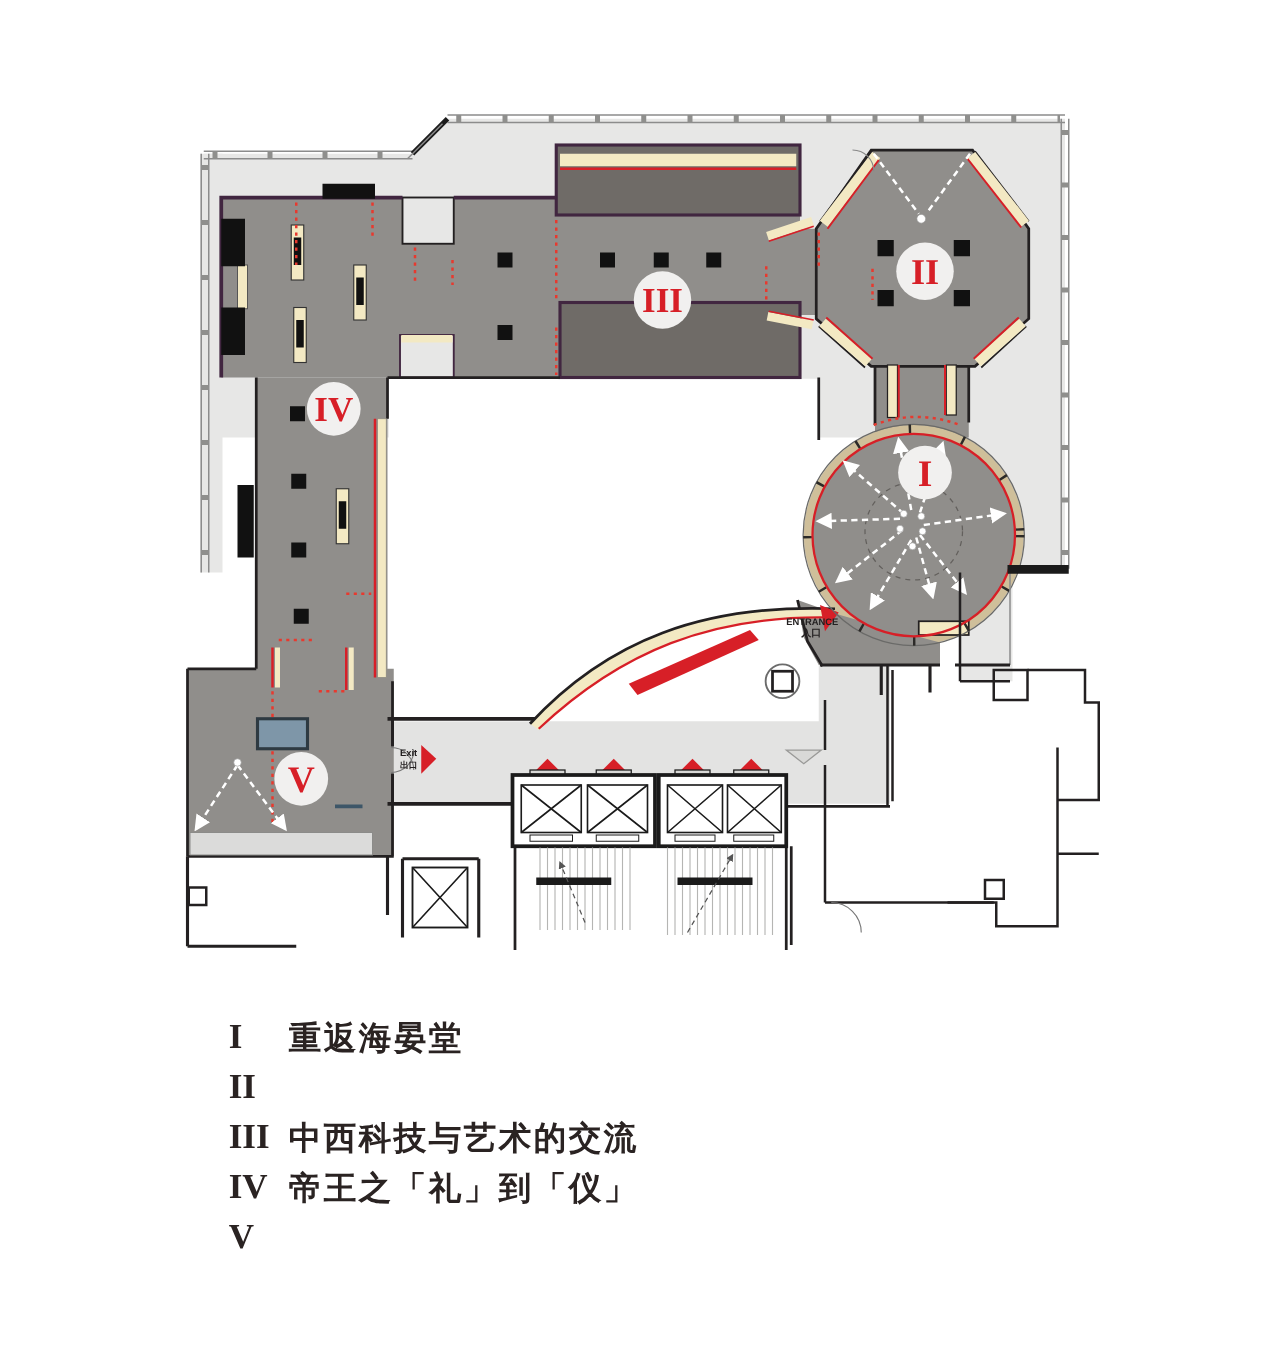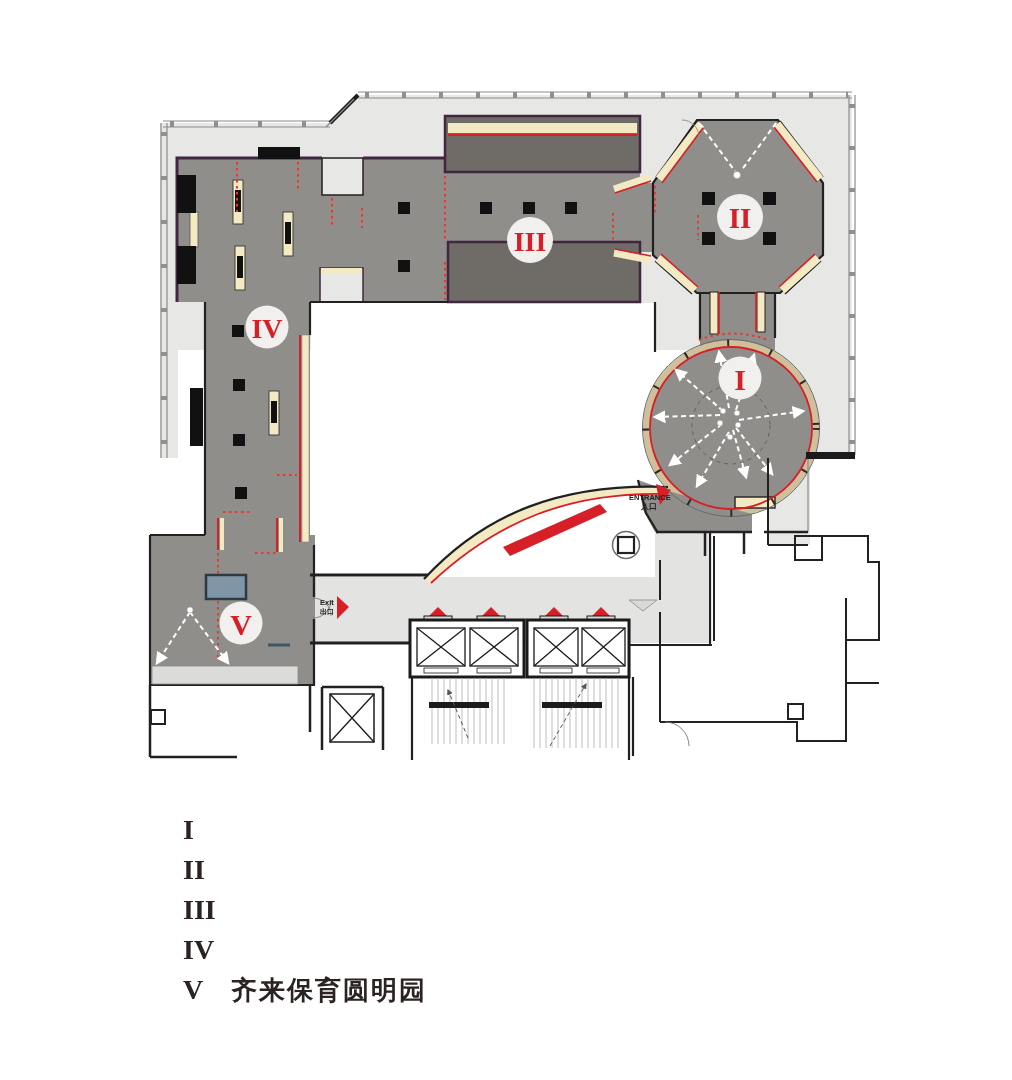--- a/index.html
+++ b/index.html
@@ -318,29 +318,31 @@
     <text x="629" y="500" font-size="7.5" class="smalllabel">ENTRANCE</text>
     <text x="641" y="509" font-size="8" class="smalllabel">入口</text>
     <text x="320" y="605" font-size="7.5" class="smalllabel">Exit</text>
     <text x="320" y="614" font-size="7" class="smalllabel">出口</text>
   </g>
 </svg>
 
 <div class="legend">
   <div class="legend-row">
     <span class="legend-num">I</span>
+    <span class="legend-label">重返海晏堂</span>
   </div>
   <div class="legend-row">
     <span class="legend-num">II</span>
   </div>
   <div class="legend-row">
     <span class="legend-num">III</span>
+    <span class="legend-label">中西科技与艺术的交流</span>
   </div>
   <div class="legend-row">
     <span class="legend-num">IV</span>
+    <span class="legend-label">帝王之「礼」到「仪」</span>
   </div>
   <div class="legend-row">
     <span class="legend-num">V</span>
-    <span class="legend-label">齐来保育圆明园</span>
   </div>
 </div>
 
 </div>
 
 </body></html>

